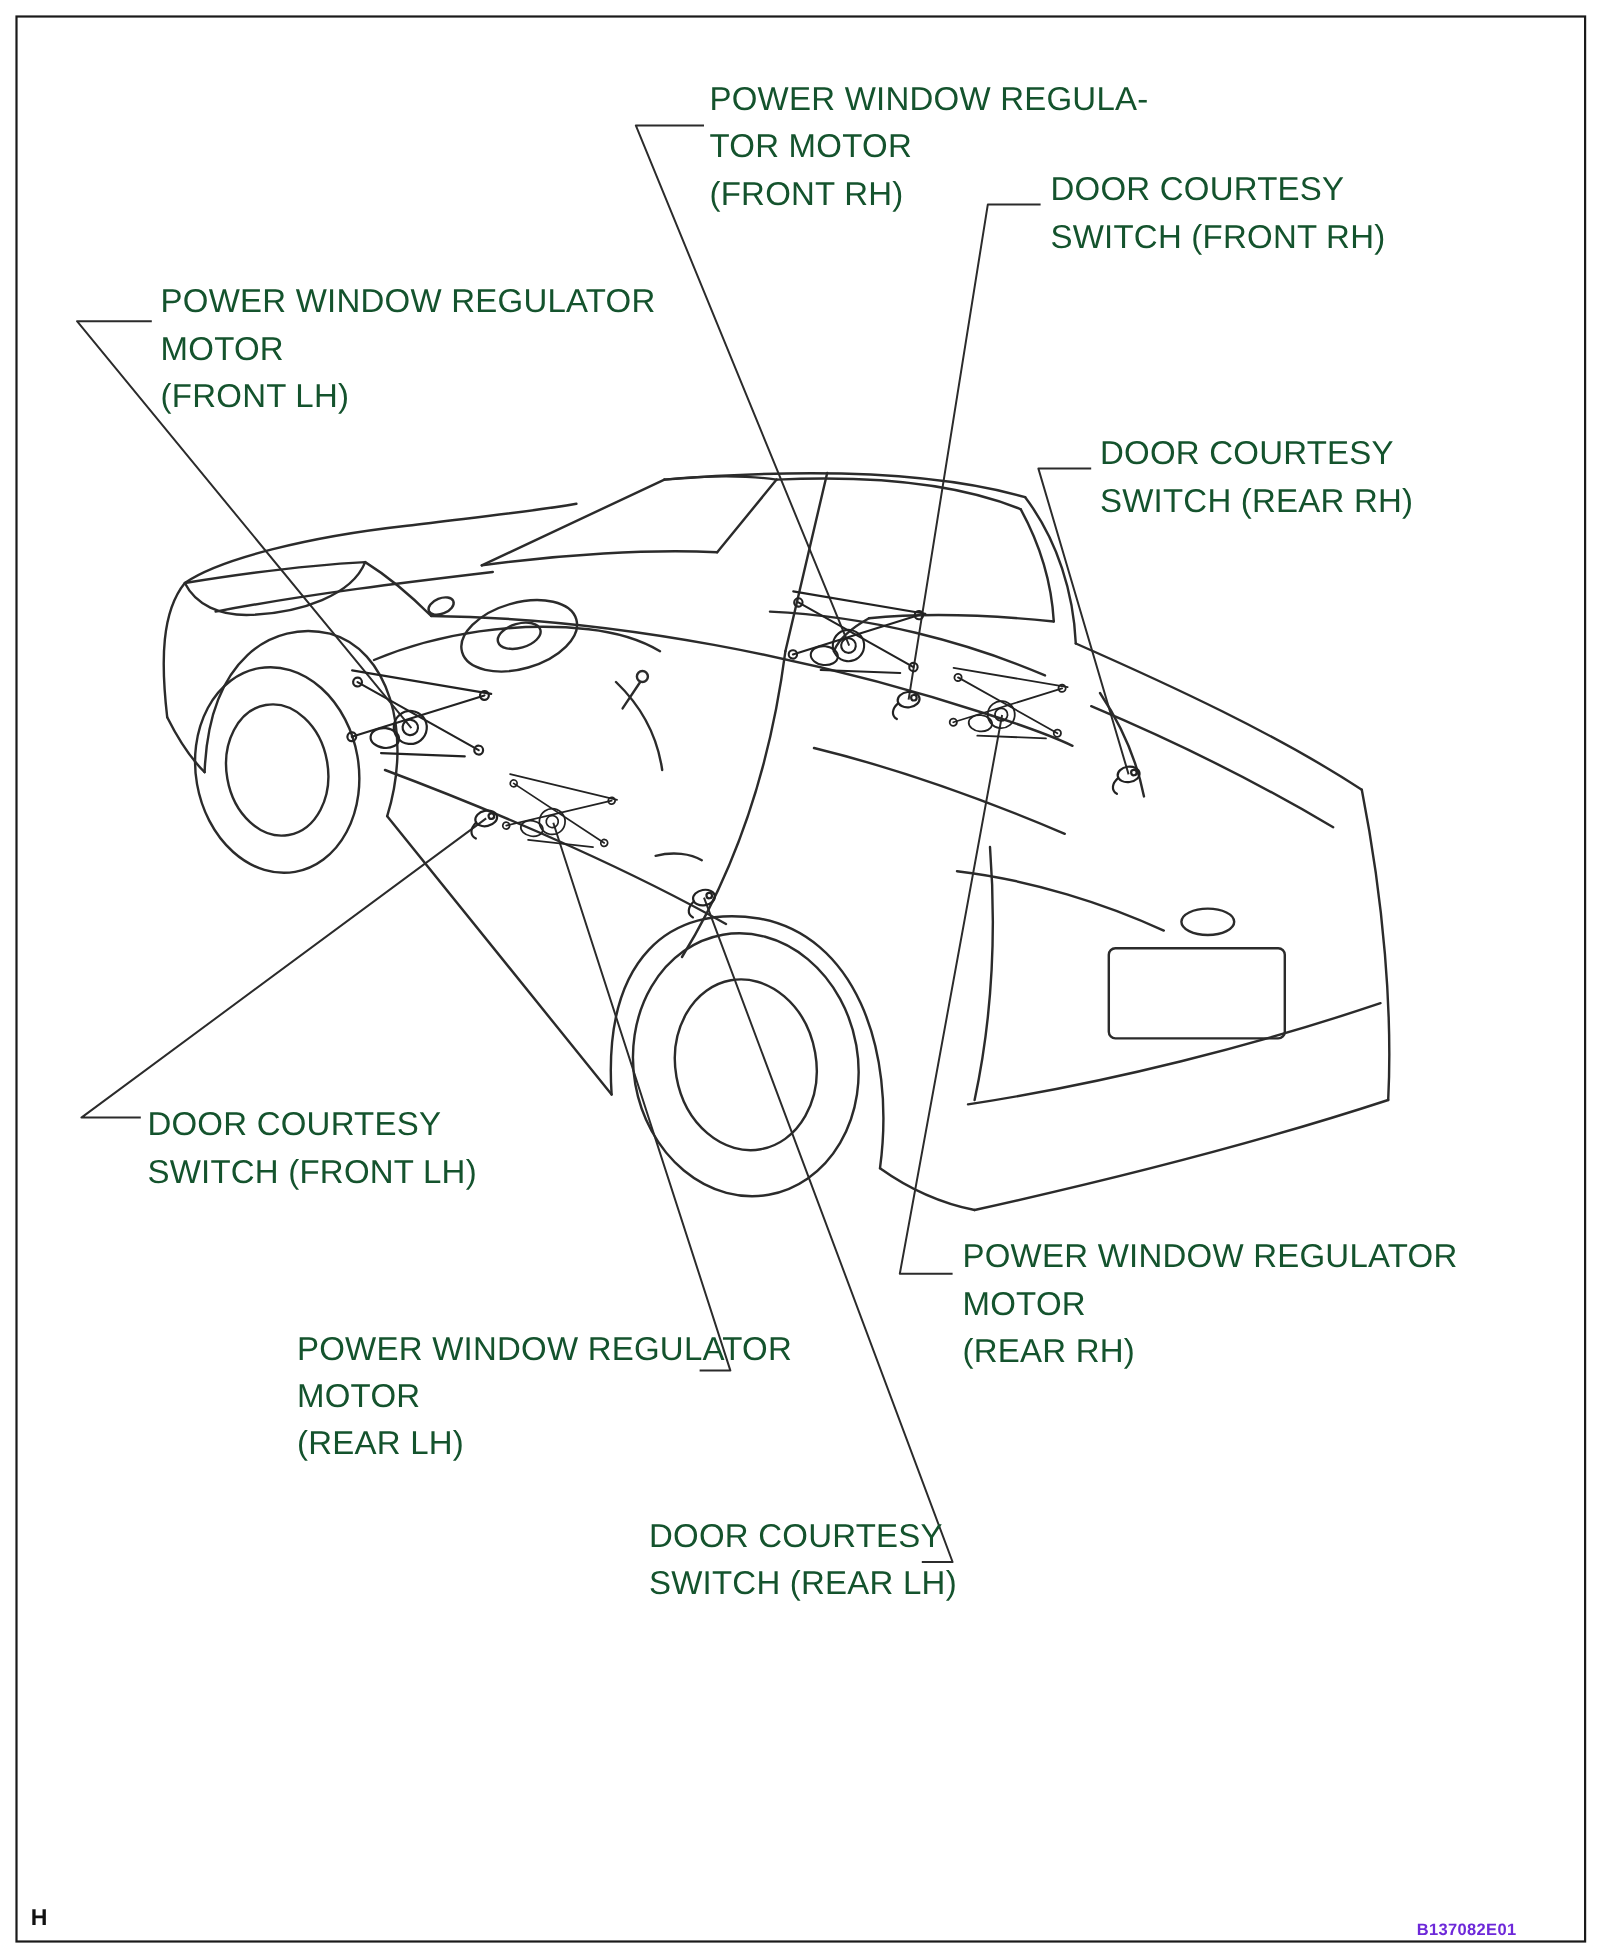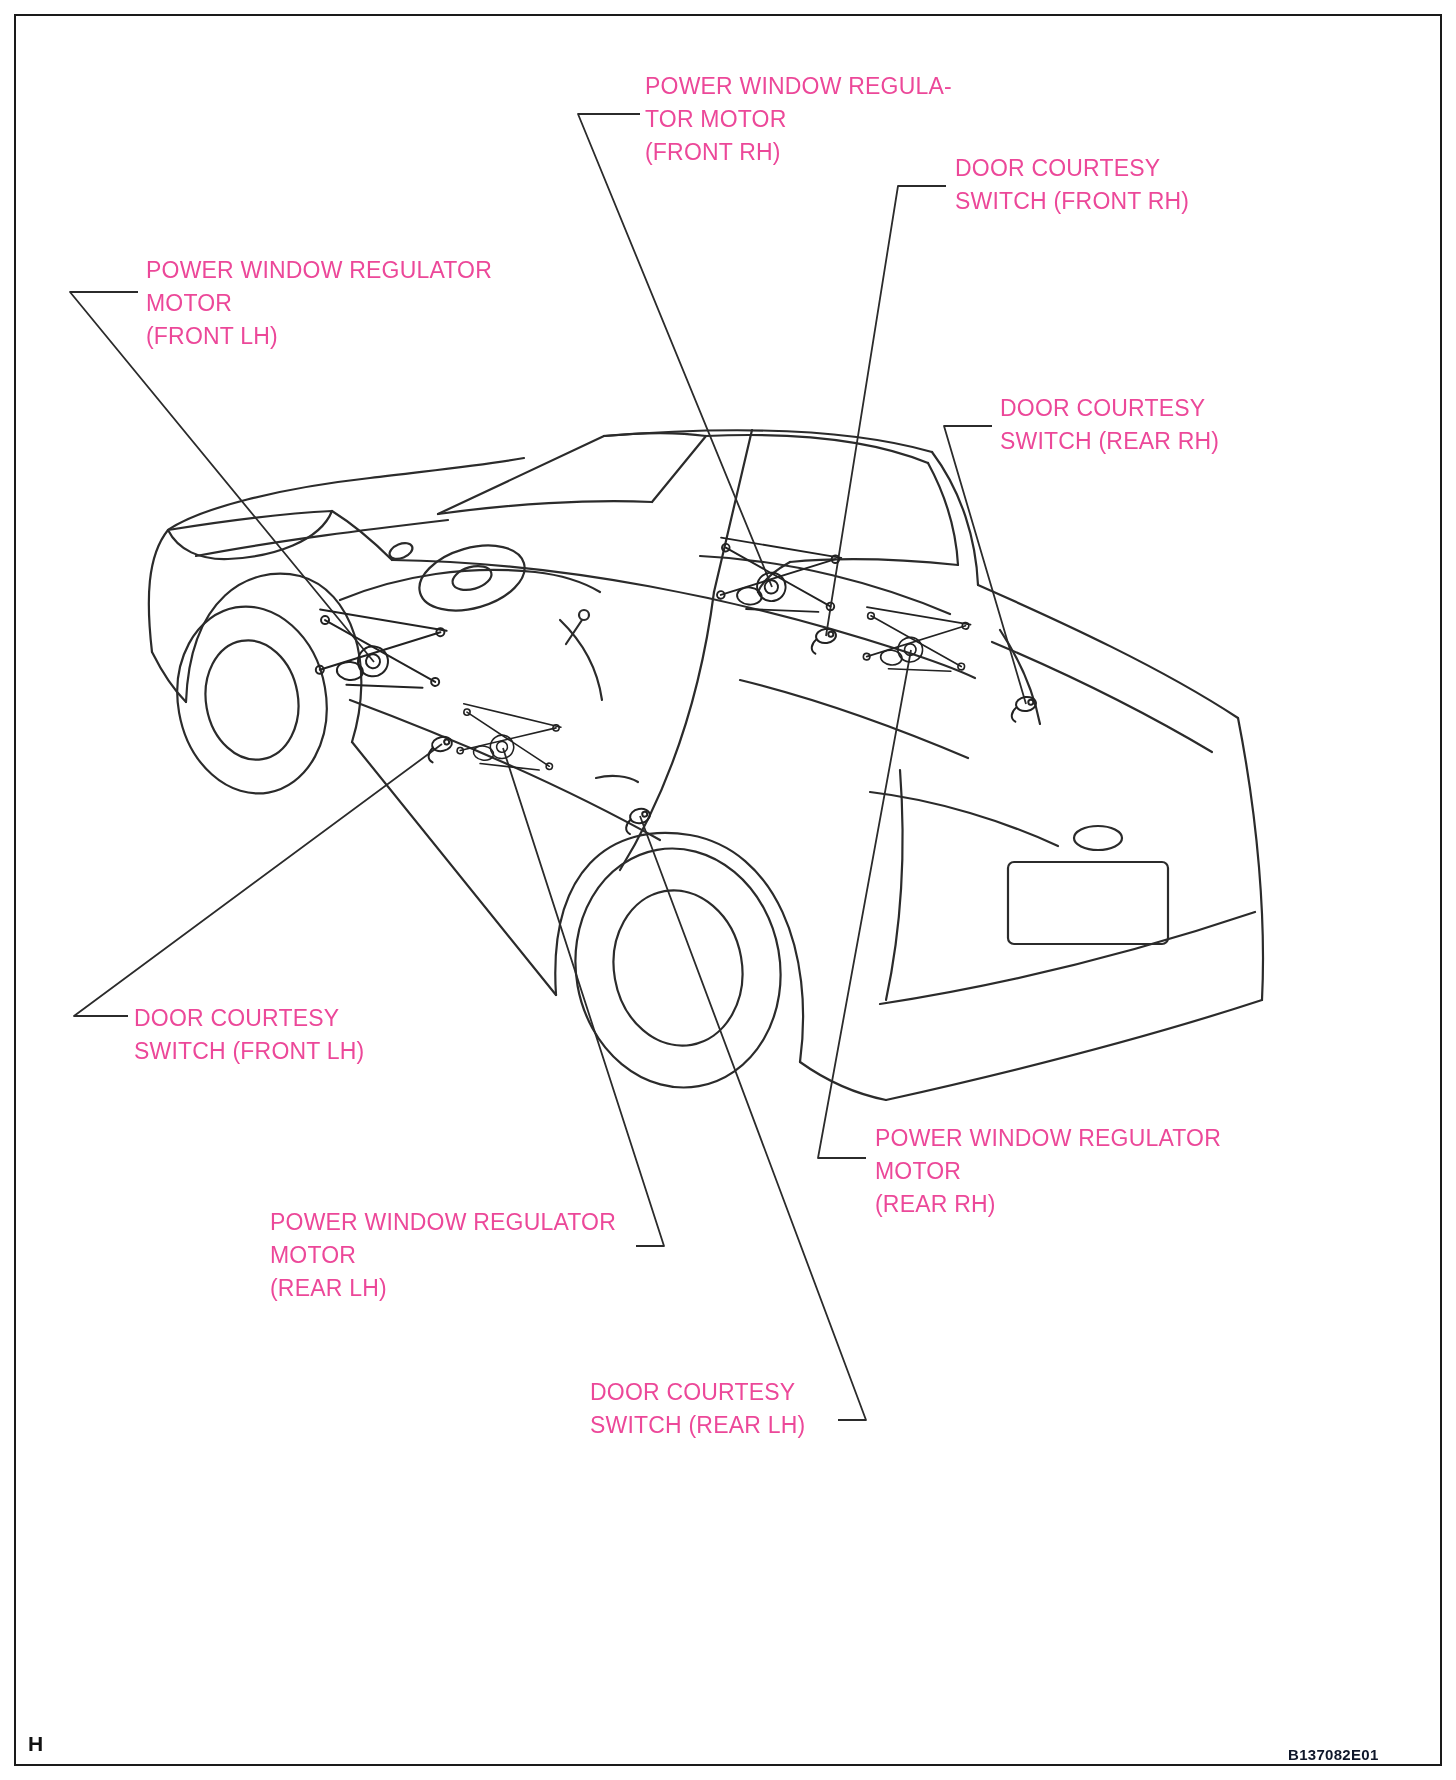--- a/index.html
+++ b/index.html
@@ -13,34 +13,34 @@
   }
   .frame {
     position: absolute;
     left: 14px; top: 14px; right: 14px; bottom: 14px;
     border: 2px solid #1a1a1a;
   }
   .svg-layer { position: absolute; left: 0; top: 0; width: 1456px; height: 1780px; }
   .callout {
     position: absolute;
     white-space: pre-line;
-    font-size: 23px;
+    font-size: 30px;
     line-height: 1.43;
-    color: #ec4899;
+    color: #14532d;
     letter-spacing: 0.2px;
   }
   .page-marker {
     position: absolute;
     left: 28px; top: 1732px;
     font-size: 21px; font-weight: bold; color: #111111;
   }
   .figure-code {
     position: absolute;
     left: 1288px; top: 1746px;
-    font-size: 15px; font-weight: bold; color: #0f172a;
+    font-size: 15px; font-weight: bold; color: #6d28d9;
     letter-spacing: 0.3px;
   }
 </style>
 </head>
 <body>
 
 <div class="canvas">
 
   <div class="frame"></div>
 

